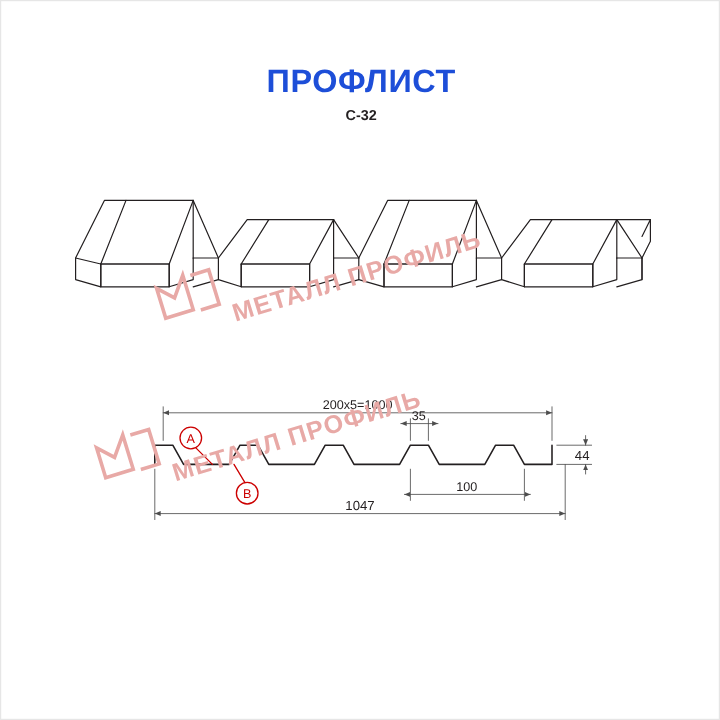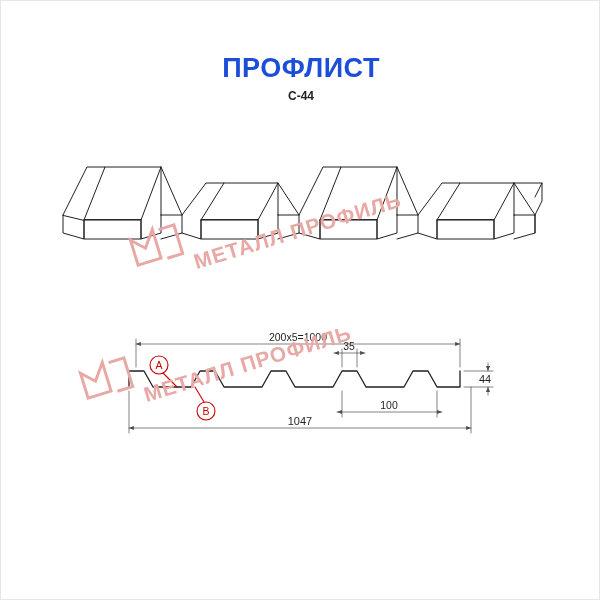--- a/index.html
+++ b/index.html
@@ -86,21 +86,21 @@
     pointer-events: none;
   }
   .wm-logo svg { display: block; }
 </style>
 </head>
 <body>
 
 <div class="page">
 
   <div class="title">ПРОФЛИСТ</div>
-  <div class="subtitle">С-44</div>
+  <div class="subtitle">С-32</div>
 
   <svg class="drawing" viewBox="0 0 600 600">
     <g fill="none" stroke="#231f20" stroke-width="1" stroke-linejoin="round" stroke-linecap="round">
 
       <g transform="translate(0,0)">
 
         <path d="M62 214 L62 232 L83 238 L83 219"></path>
         <path d="M62 214 L86 166 L104 166 L83 219 Z"></path>
         <path d="M83 219 L83 238 L140 238 L140 219 Z"></path>
         <path d="M104 166 L160 166 L140 219 L83 219"></path>

